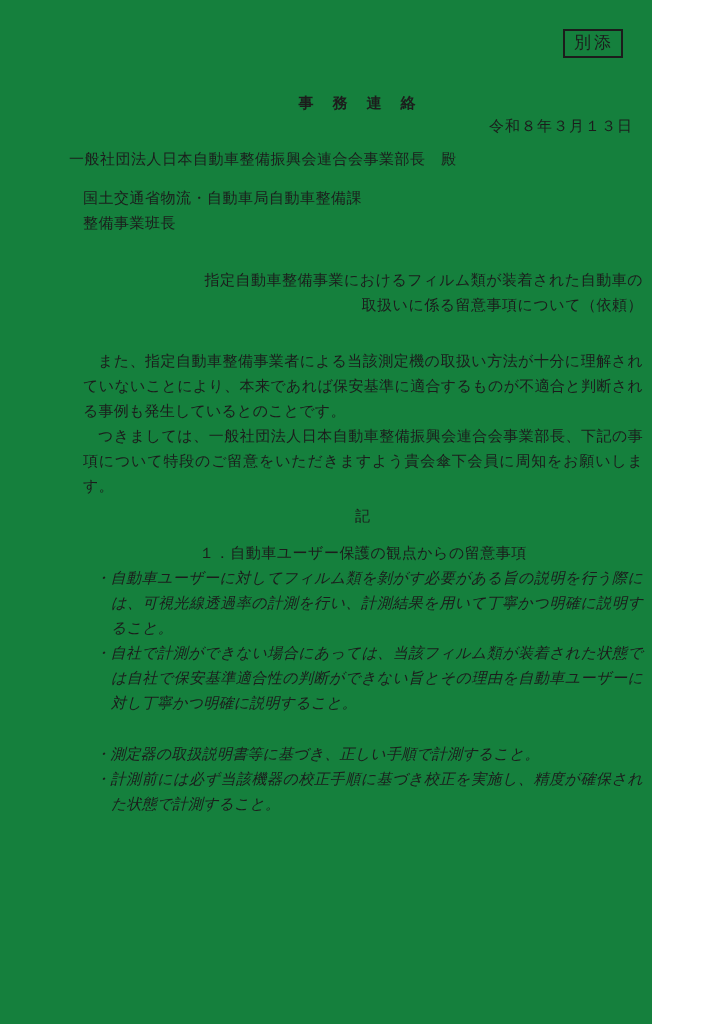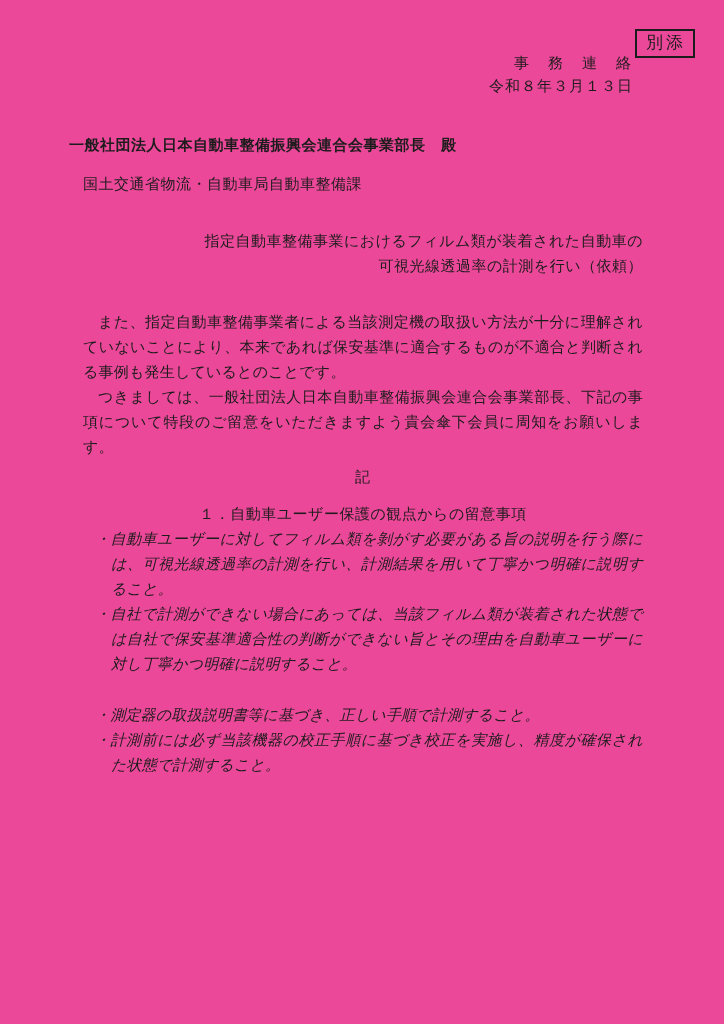--- a/index.html
+++ b/index.html
@@ -9,23 +9,23 @@
   }
   body {
     width: 724px;
     height: 1024px;
     overflow: hidden;
     font-family: "Liberation Sans", "DejaVu Sans", sans-serif;
     color: #1c1c1c;
   }
   .page {
     position: relative;
-    width: 724px;
+    width: 652px;
     height: 1024px;
-    background: #ec4899;
+    background: #15803d;
     box-sizing: border-box;
   }
   
   .attachment-box {
     position: absolute;
     top: 29px;
     right: 29px;
     border: 2px solid #1c1c1c;
     padding: 1px 7px 2px 9px;
     font-size: 17px;
@@ -40,33 +40,33 @@
     top: 0;
     width: 560px;
     font-size: 15px;
     line-height: 25px;
   }
   .head-right {
     text-align: right;
     padding-right: 10px;
   }
   .doc-kind {
-    margin-top: 50px;
+    margin-top: 90px;
     letter-spacing: 2px;
-    font-weight: 400;
+    font-weight: 700;
+    text-align: center;
   }
   .date {
     letter-spacing: 1px;
     font-family: Liberation Mono, monospace;
   }
   .addressee {
-    margin-top: 32px;
+    margin-top: 6px;
     margin-left: -14px;
     letter-spacing: 0.5px;
-    font-weight: bold;
   }
   .sender {
     margin-top: 14px;
     text-align: left;
     padding-right: 100px;
     letter-spacing: 0.5px;
   }
   .subject {
     margin-top: 32px;
     text-align: right;
@@ -118,25 +118,26 @@
   <div class="content">
 
     <div class="head-right doc-kind">事　務　連　絡</div>
 
     <div class="head-right date">令和８年３月１３日</div>
 
     <div class="addressee">一般社団法人日本自動車整備振興会連合会事業部長　殿</div>
 
     <div class="sender">
       <div>国土交通省物流・自動車局自動車整備課</div>
+      <div>整備事業班長</div>
     </div>
 
     <div class="subject">
       <div>指定自動車整備事業におけるフィルム類が装着された自動車の</div>
-      <div>可視光線透過率の計測を行い（依頼）</div>
+      <div>取扱いに係る留意事項について（依頼）</div>
     </div>
 
     <div class="paragraphs">
       <p>また、指定自動車整備事業者による当該測定機の取扱い方法が十分に理解されていないことにより、本来であれば保安基準に適合するものが不適合と判断される事例も発生しているとのことです。</p>
       <p>つきましては、一般社団法人日本自動車整備振興会連合会事業部長、下記の事項について特段のご留意をいただきますよう貴会傘下会員に周知をお願いします。</p>
     </div>
 
     <div class="record-marker">記</div>
 
     <div class="section">

